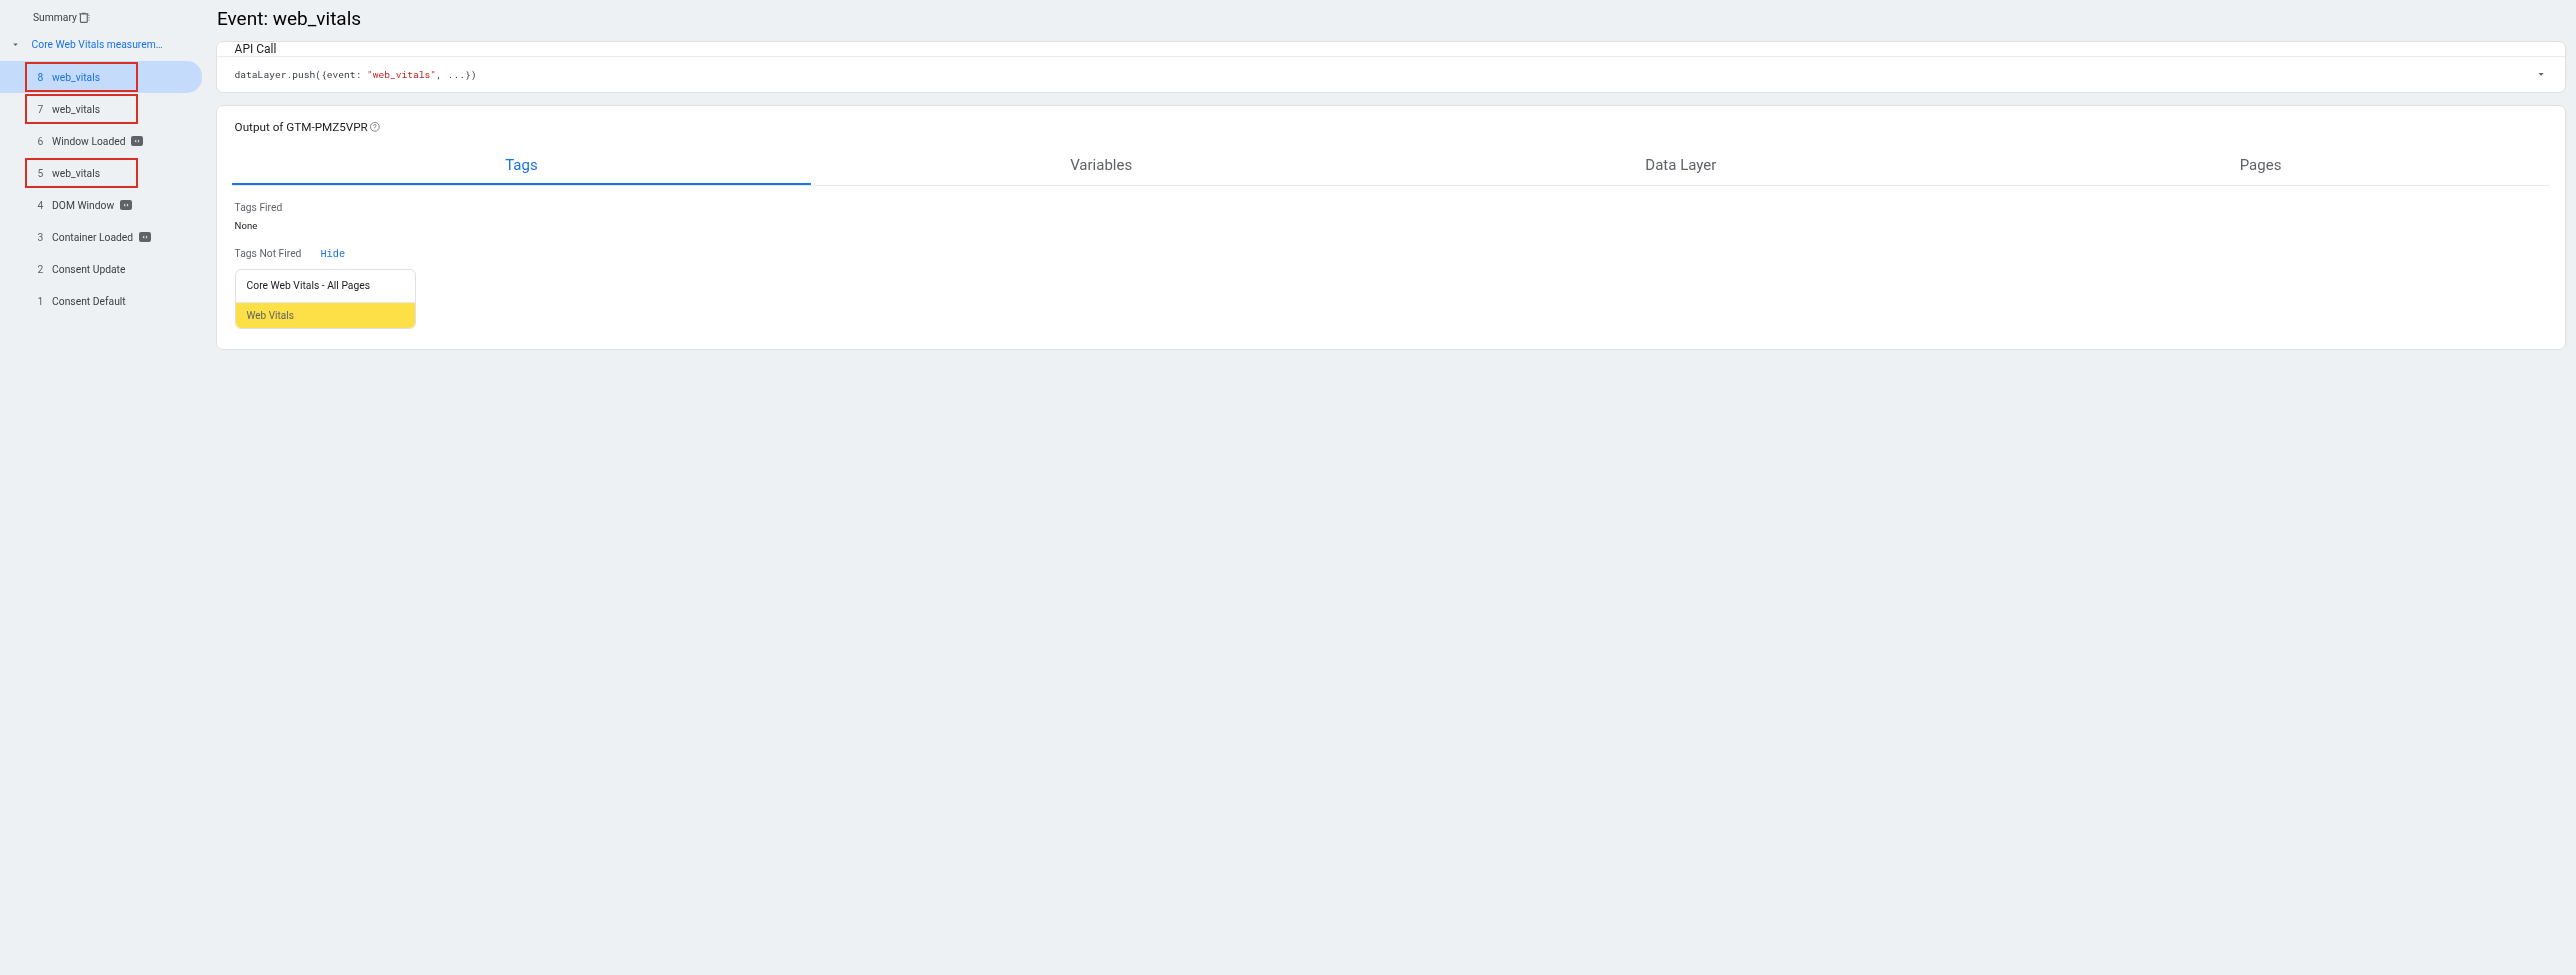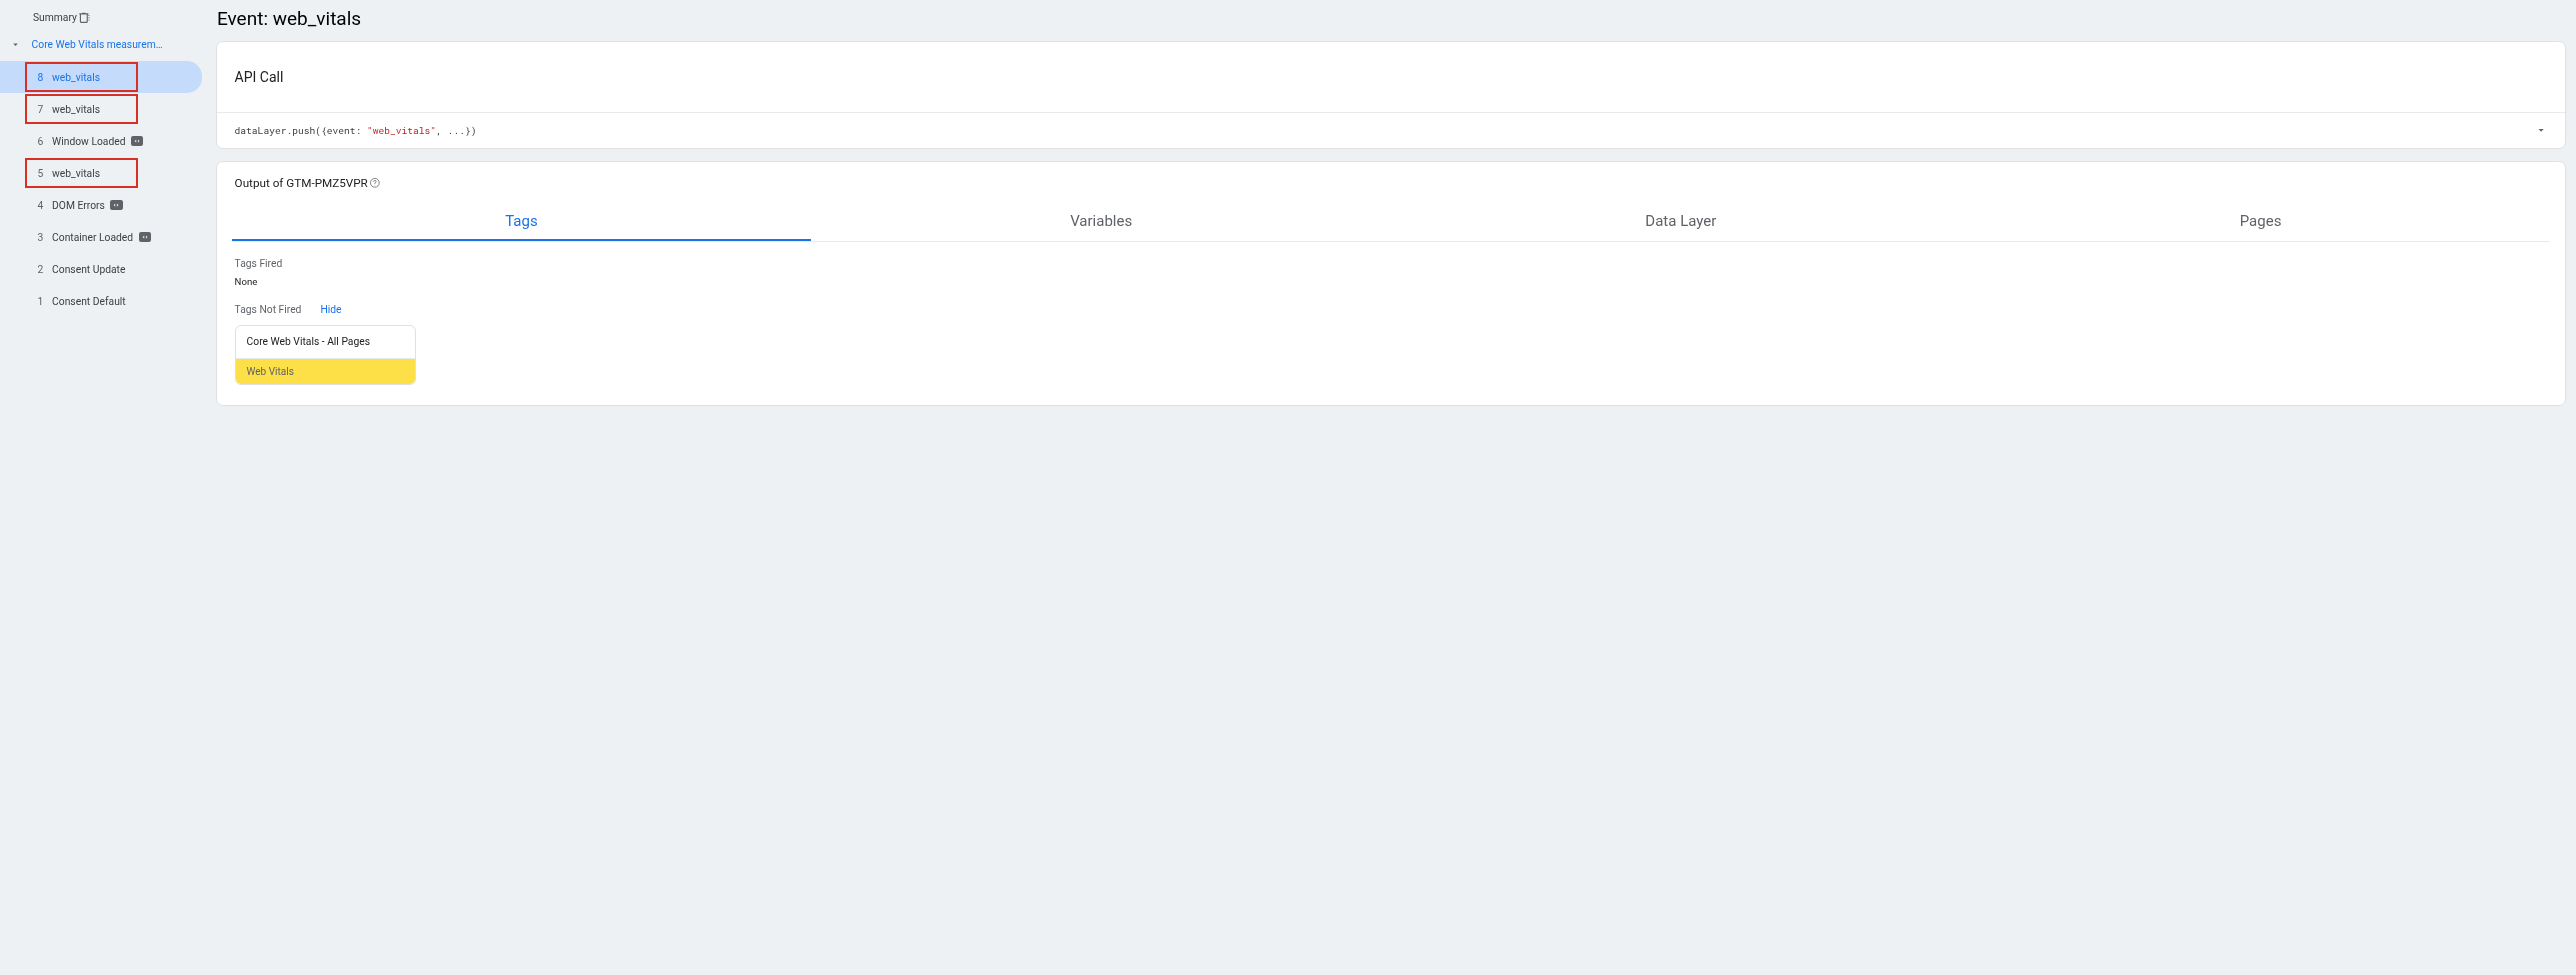--- a/index.html
+++ b/index.html
@@ -112,22 +112,22 @@
     margin: 0 0 11px 1.4px;
     font-weight:400;
   }
   .card {
     background:#fff;
     border-radius:6.9px;
     border:0.7px solid #e0e0e0;
     margin-bottom:12.3px;
   }
   .card-header {
-    padding:27px 18px;
-    font-size:14px;
+    padding:0 18px;
+    font-size:12px;
     color:#202124;
     border-bottom:0.7px solid #e8eaed;
   }
   .api-body {
     padding:11px 18px;
     display:flex;
     align-items:center;
     justify-content:space-between;
     font-family: "Roboto Mono", Menlo, Consolas, monospace;
     font-size:9.6px;
@@ -173,21 +173,21 @@
   .section-label {
     color:#5f6368;
     font-size:10.3px;
     margin-bottom:5.5px;
   }
   .fired-none { font-size:9.6px; color:#202124; margin-bottom:16.5px; }
   .notfired-row {
     display:flex; align-items:center; gap:19px;
     margin-bottom:8.2px;
   }
-  .hide-link { color:#1a73e8; font-size:10.3px; cursor:pointer; }
+  .hide-link { color:#1a73e8; font-size:10.3px; cursor:pointer;font-family:Liberation Mono, monospace; }
   .tag-card {
     border:0.7px solid #e0e0e0;
     border-radius:6px;
     width:181px;
     overflow:hidden;
   }
   .tag-title {
     padding:9.6px 11px;
     font-size:10.3px;
     color:#202124;
@@ -240,21 +240,21 @@
               <path d="M9 16l-4-4 4-4 1.4 1.4L7.8 12l2.6 2.6L9 16zm6 0l-1.4-1.4L16.2 12l-2.6-2.6L15 8l4 4-4 4z"></path>
             </svg>
           </span>
         </div>
         <div class="event-item highlighted">
           <span class="event-num">5</span>
           <span class="event-label">web_vitals</span>
         </div>
         <div class="event-item">
           <span class="event-num">4</span>
-          <span class="event-label">DOM Errors</span>
+          <span class="event-label">DOM Window</span>
           <span class="code-badge">
             <svg viewBox="0 0 24 24">
               <path d="M9 16l-4-4 4-4 1.4 1.4L7.8 12l2.6 2.6L9 16zm6 0l-1.4-1.4L16.2 12l-2.6-2.6L15 8l4 4-4 4z"></path>
             </svg>
           </span>
         </div>
         <div class="event-item">
           <span class="event-num">3</span>
           <span class="event-label">Container Loaded</span>
           <span class="code-badge">

